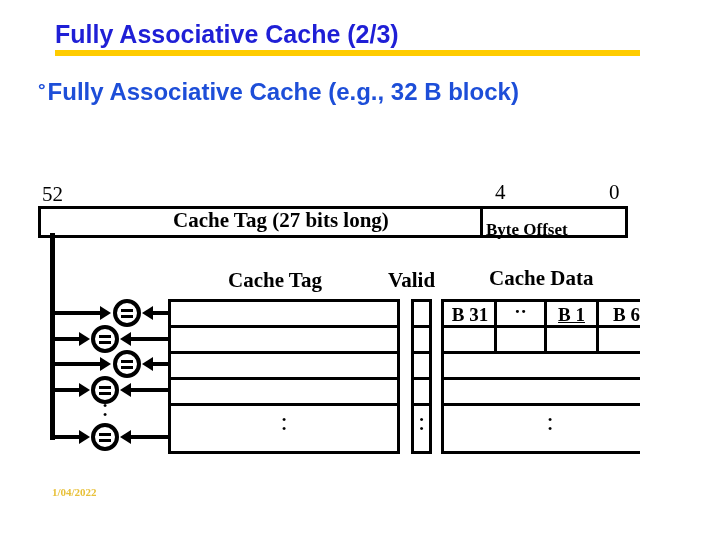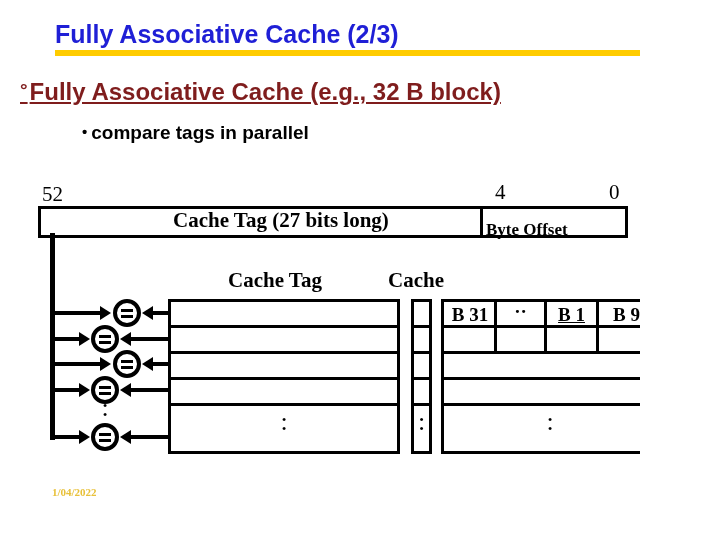--- a/index.html
+++ b/index.html
@@ -33,28 +33,27 @@
     left: 55px;
     top: 50px;
     width: 628px;
     height: 6px;
     background: #ffcc00;
   }
 
   
   .bullet1 {
     position: absolute;
-    left: 20px;
+    left: 38px;
     top: 78px;
     font-family: "Liberation Sans", sans-serif;
     font-size: 24px;
     font-weight: bold;
-    color: #7f1d1d;
-    white-space: nowrap;
-    text-decoration: underline;
+    color: #1d4ed8;
+    white-space: nowrap;
   }
   .bullet1 .mark { font-size: 19px; vertical-align: 4px; margin-right: 2px; }
 
   .bullet2 {
     position: absolute;
     left: 82px;
     top: 122px;
     font-family: "Liberation Sans", sans-serif;
     font-size: 19px;
     font-weight: bold;
@@ -201,37 +200,35 @@
 <body>
 
 <div id="slide">
 
   <div id="slide-title">Fully Associative Cache (2/3)</div>
   <div id="title-rule"></div>
 
   <div class="bullet1">
     <span class="mark">°</span><span>Fully Associative Cache (e.g., 32 B block)</span>
   </div>
-  <div class="bullet2">
-    <span class="mark">•</span><span>compare tags in parallel</span>
-  </div>
 
   <div class="bitlabel" style="left:42px; top:182px;">52</div>
   <div class="bitlabel" style="left:495px; top:180px;">4</div>
   <div class="bitlabel" style="left:609px; top:180px;">0</div>
 
   <div class="box" id="addr-bar"></div>
   <div class="vline" id="addr-divider"></div>
   <div class="serif" id="addr-tag-label">Cache Tag (27 bits long)</div>
   <div class="serif" id="addr-offset-label">Byte Offset</div>
 
   <div class="vline" id="tag-drop"></div>
 
   <div class="colhdr" style="left:228px; top:268px;text-align:center;">Cache Tag</div>
-  <div class="colhdr" style="left:388px; top:268px;">Cache</div>
+  <div class="colhdr" style="left:388px; top:268px;">Valid</div>
+  <div class="colhdr" style="left:489px; top:266px;">Cache Data</div>
 
   <div class="fanstub" style="left:50px;  top:311px; width:52px;"></div>
   <div class="arrowR" style="left:100px; top:306px;"></div>
   <div class="cmp" style="left:113px; top:299px;">
       <i class="a"></i>
       <i class="b"></i>
     </div>
   <div class="fanstub" style="left:152px; top:311px; width:28px;"></div>
   <div class="arrowL" style="left:142px; top:306px;"></div>
 
@@ -301,21 +298,21 @@
 
   <div class="tbl" id="data-table" style="left:441px; top:299px; width:218px; height:155px;">
 
     <div class="trow" style="top:0px; height:26px;">
       <div class="cellsep" style="left:50px;  top:0; height:26px;"></div>
       <div class="cellsep" style="left:100px; top:0; height:26px;"></div>
       <div class="cellsep" style="left:152px; top:0; height:26px;"></div>
       <div class="databyte" style="left:2px;   top:2px; width:48px;">B 31</div>
       <div class="databyte" style="left:53px;  top:-1px; width:47px;">··</div>
       <div class="databyte" style="left:103px; top:2px; width:49px;text-decoration:underline;">B 1</div>
-      <div class="databyte" style="left:155px; top:2px; width:55px;">B 9</div>
+      <div class="databyte" style="left:155px; top:2px; width:55px;">B 6</div>
     </div>
 
     <div class="trow" style="top:26px; height:26px;">
       <div class="cellsep" style="left:50px;  top:0; height:26px;"></div>
       <div class="cellsep" style="left:100px; top:0; height:26px;"></div>
       <div class="cellsep" style="left:152px; top:0; height:26px;"></div>
     </div>
 
     <div class="trow" style="top:52px; height:26px;"></div>
 

